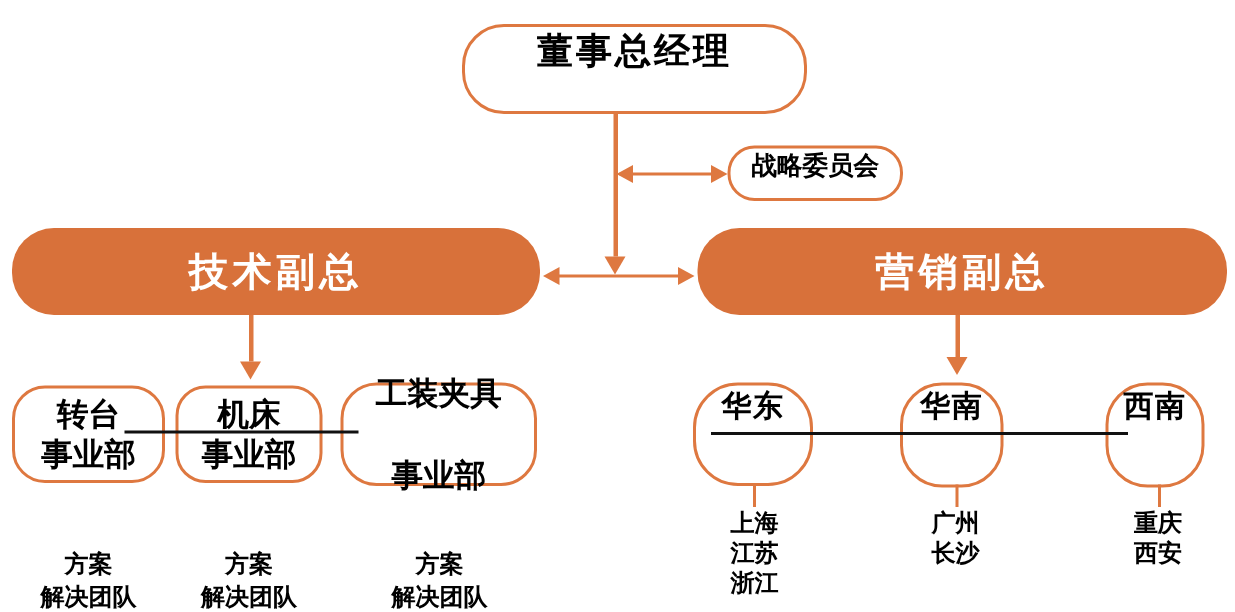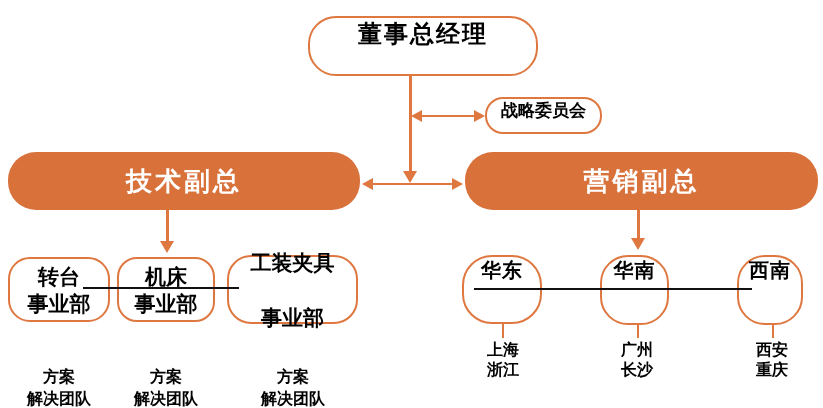--- a/index.html
+++ b/index.html
@@ -149,24 +149,25 @@
   </div>
   <div class="node region c2">
     <span>华南</span>
   </div>
   <div class="node region c3">
     <span>西南</span>
   </div>
 
   <div class="caption city-caption r1">
     <div>上海</div>
+    <div>江苏</div>
     <div>浙江</div>
   </div>
   <div class="caption city-caption r2">
     <div>广州</div>
     <div>长沙</div>
   </div>
   <div class="caption city-caption r3">
+    <div>重庆</div>
     <div>西安</div>
-    <div>重庆</div>
   </div>
 
 </div>
 
 </body></html>

